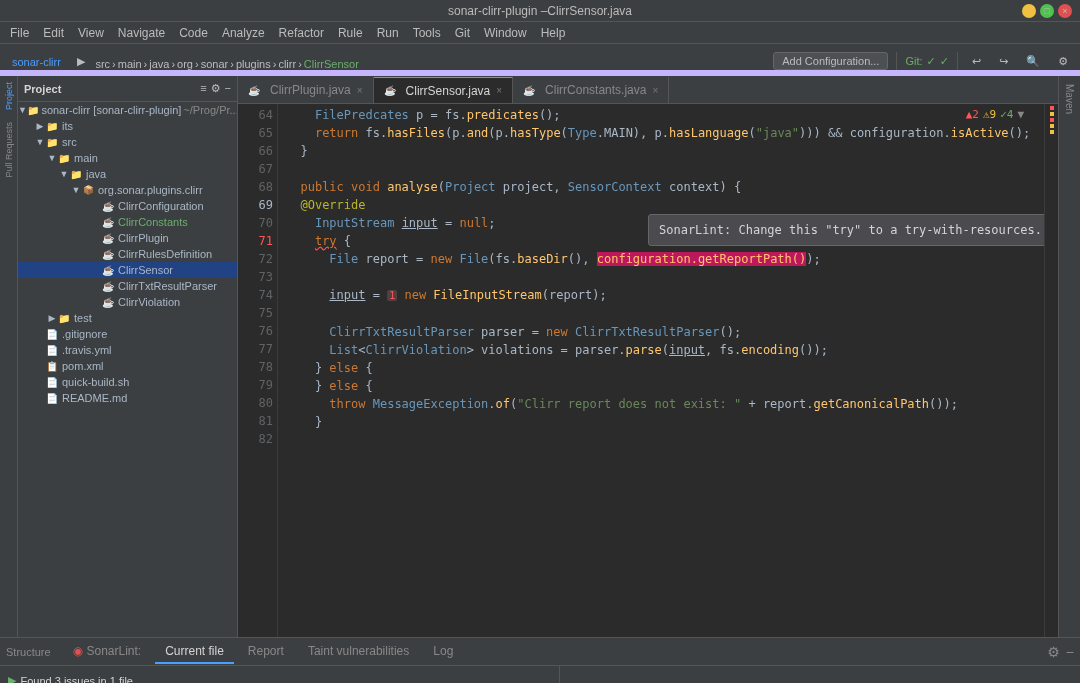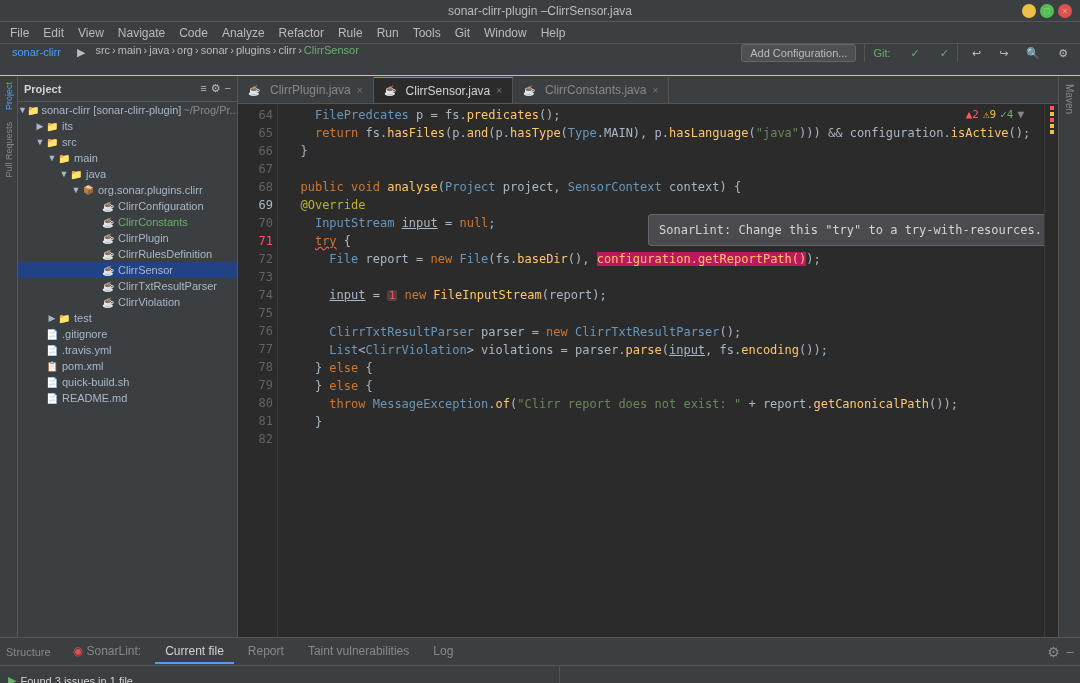--- a/index.html
+++ b/index.html
@@ -11,25 +11,25 @@
     #titlebar .win-btn { width: 14px; height: 14px; border-radius: 50%; display: flex; align-items: center; justify-content: center; font-size: 9px; cursor: pointer; }
     #titlebar .win-btn.min { background: #f0c040; }
     #titlebar .win-btn.max { background: #50c050; }
     #titlebar .win-btn.close { background: #e05050; }
 
     
     #menubar { height: 22px; background: #3c3f41; display: flex; align-items: center; padding: 0 4px; border-bottom: 1px solid #555; gap: 2px; }
     .menu-item { padding: 2px 6px; font-size: 12px; color: #bbbbbb; cursor: pointer; border-radius: 2px; }
 
     
-    #toolbar { height: 32px; background: #3c3f41; display: flex; align-items: flex-start; padding: 0 6px; border-bottom: 1px solid #c4b5fd; gap: 4px; }
+    #toolbar { height: 32px; background: #3c3f41; display: flex; align-items: flex-end; padding: 0 6px; border-bottom: 6px solid #c4b5fd; gap: 4px; }
     .toolbar-btn { padding: 2px 6px; font-size: 11px; color: #bbbbbb; cursor: pointer; background: transparent; border: none; border-radius: 2px; }
     .toolbar-separator { width: 1px; height: 18px; background: #555; margin: 0 2px; }
     #add-config-btn { background: #4c5052; border: 1px solid #666; border-radius: 3px; padding: 2px 8px; color: #bbbbbb; font-size: 11px; cursor: pointer; }
-    .git-status { display: flex; align-items: center; gap: 20px; color: #6aaf6a; font-size: 11px; }
+    .git-status { display: flex; align-items: center; gap: 4px; color: #6aaf6a; font-size: 11px; }
     .toolbar-right { margin-left: auto; display: flex; align-items: center; gap: 6px; }
     .breadcrumb { display: flex; align-items: center; gap: 2px; font-size: 11px; color: #bbbbbb; }
     .breadcrumb span { cursor: pointer; }
 
     
     #main { display: flex; height: calc(683px - 22px - 22px - 32px - 22px - 24px); }
 
     
     #project-panel { width: 220px; background: #3c3f41; border-right: 1px solid #555; display: flex; flex-direction: column; overflow: hidden; }
     #project-header { height: 26px; background: #3c3f41; display: flex; align-items: center; padding: 0 6px; font-size: 11px; color: #bbbbbb; border-bottom: 1px solid #555; gap: 4px; }

